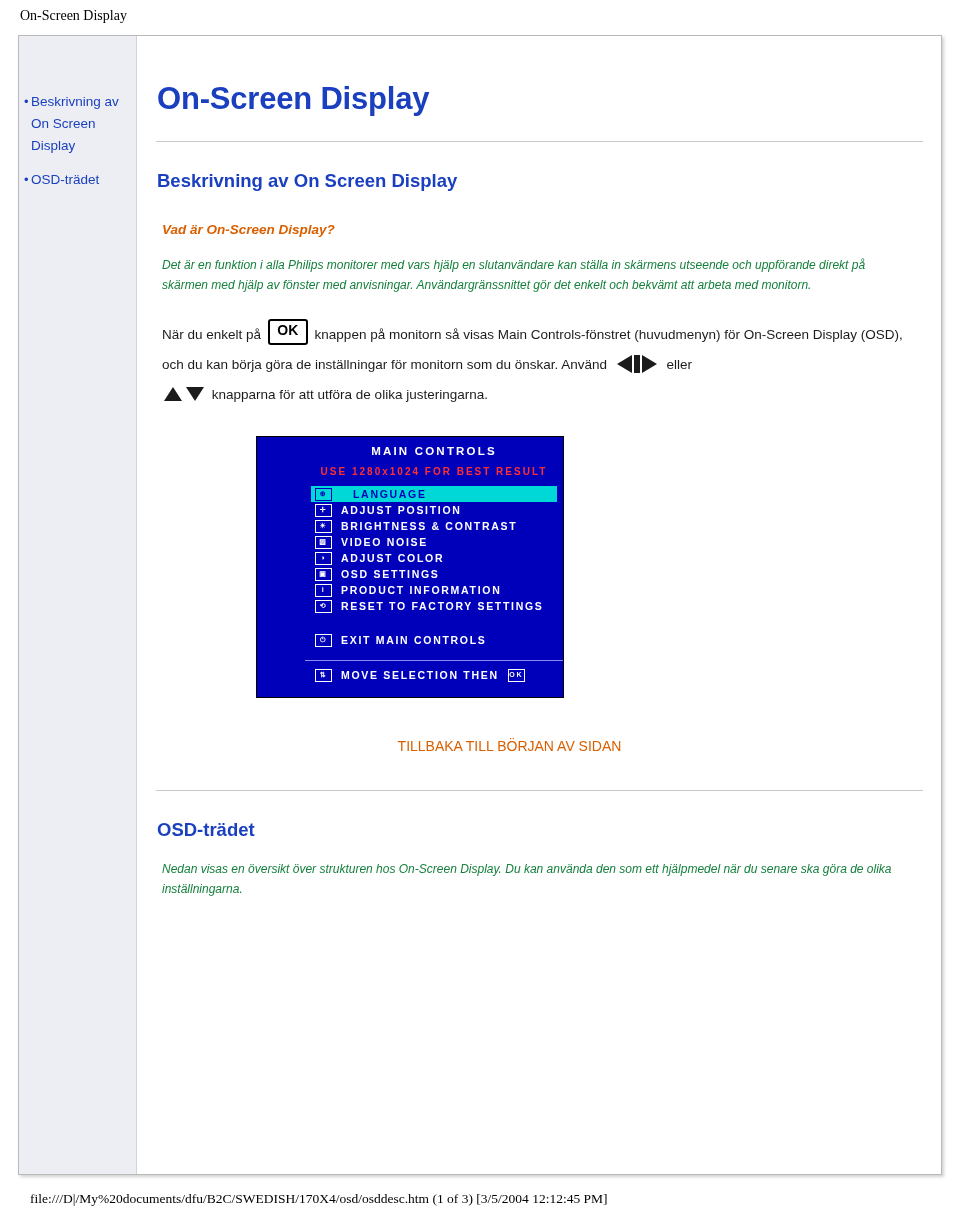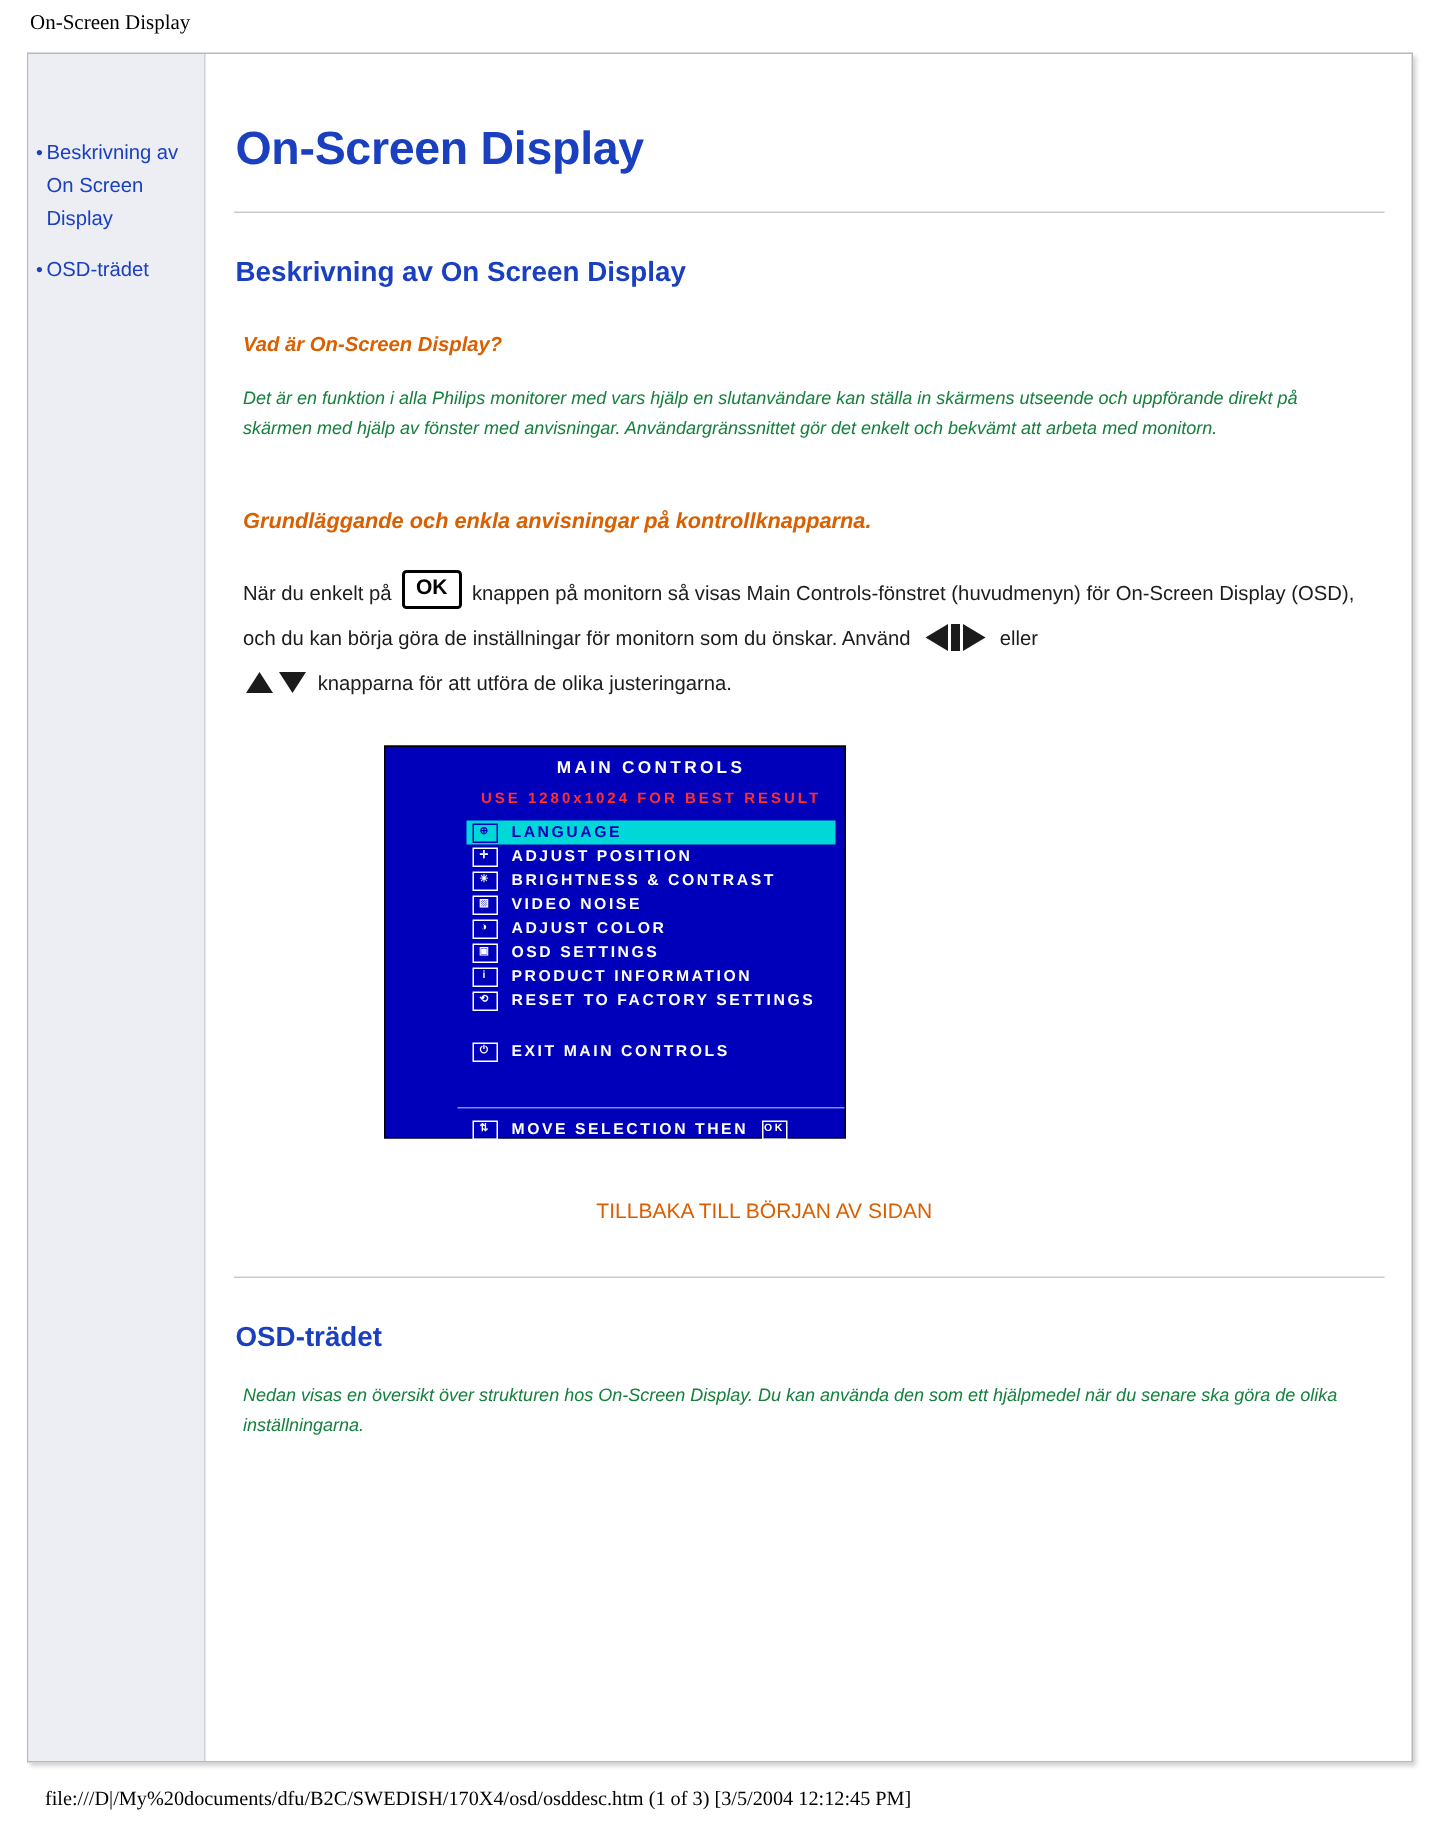--- a/index.html
+++ b/index.html
@@ -194,38 +194,39 @@
     font-size: 10.5px;
     letter-spacing: 1.7px;
     font-weight: bold;
   }
   .osd-row.selected {
     background: #00d7d7;
     color: #0000bb;
     margin-left: 6px;
     margin-right: 6px;
     padding-left: 4px;
+    gap: 12px;
   }
   .osd-ico {
     display: inline-block;
     width: 15px;
     height: 11px;
     border: 1px solid currentColor;
     margin-right: 9px;
     font-size: 7px;
     line-height: 10px;
     text-align: center;
     overflow: hidden;
     flex: 0 0 auto;
   }
   .osd-exit {
     margin-top: 18px;
   }
   .osd-foot {
-    margin-top: 29px;
+    margin-top: 12px;
     border-top: 1px solid #8888ee;
     padding-top: 6px;
   }
   .backtotop {
     text-align: center;
     color: #d95f00;
     font-size: 14px;
     margin: 40px 60px 0 0;
   }
   .rule2 {
@@ -261,21 +262,20 @@
     <h1 class="title">On-Screen Display</h1>
 
     <div class="rule"></div>
 
     <h2 class="section">Beskrivning av On Screen Display</h2>
 
     <h3 class="subsection">Vad är On-Screen Display?</h3>
 
     <p class="body-text">Det är en funktion i alla Philips monitorer med vars hjälp en slutanvändare kan ställa in skärmens utseende och uppförande direkt på skärmen med hjälp av fönster med anvisningar. Användargränssnittet gör det enkelt och bekvämt att arbeta med monitorn.</p>
 
-    <h3 class="heading-orange">Grundläggande och enkla anvisningar på kontrollknapparna.</h3>
 
     <p class="instructions">
       <span>När du enkelt på</span>
       <span class="okbtn"><span>OK</span></span>
       <span>knappen på monitorn så visas Main Controls-fönstret (huvudmenyn) för On-Screen Display (OSD), och du kan börja göra de inställningar för monitorn som du önskar. Använd</span>
       <span class="lrbtn">
         <svg width="44" height="20" viewBox="0 0 44 20">
           <polygon points="2,10 17,1 17,19" fill="#1b1b1b"></polygon>
           <polygon points="42,10 27,1 27,19" fill="#1b1b1b"></polygon>
           <rect x="19" y="1" width="6" height="18" fill="#1b1b1b"></rect>

